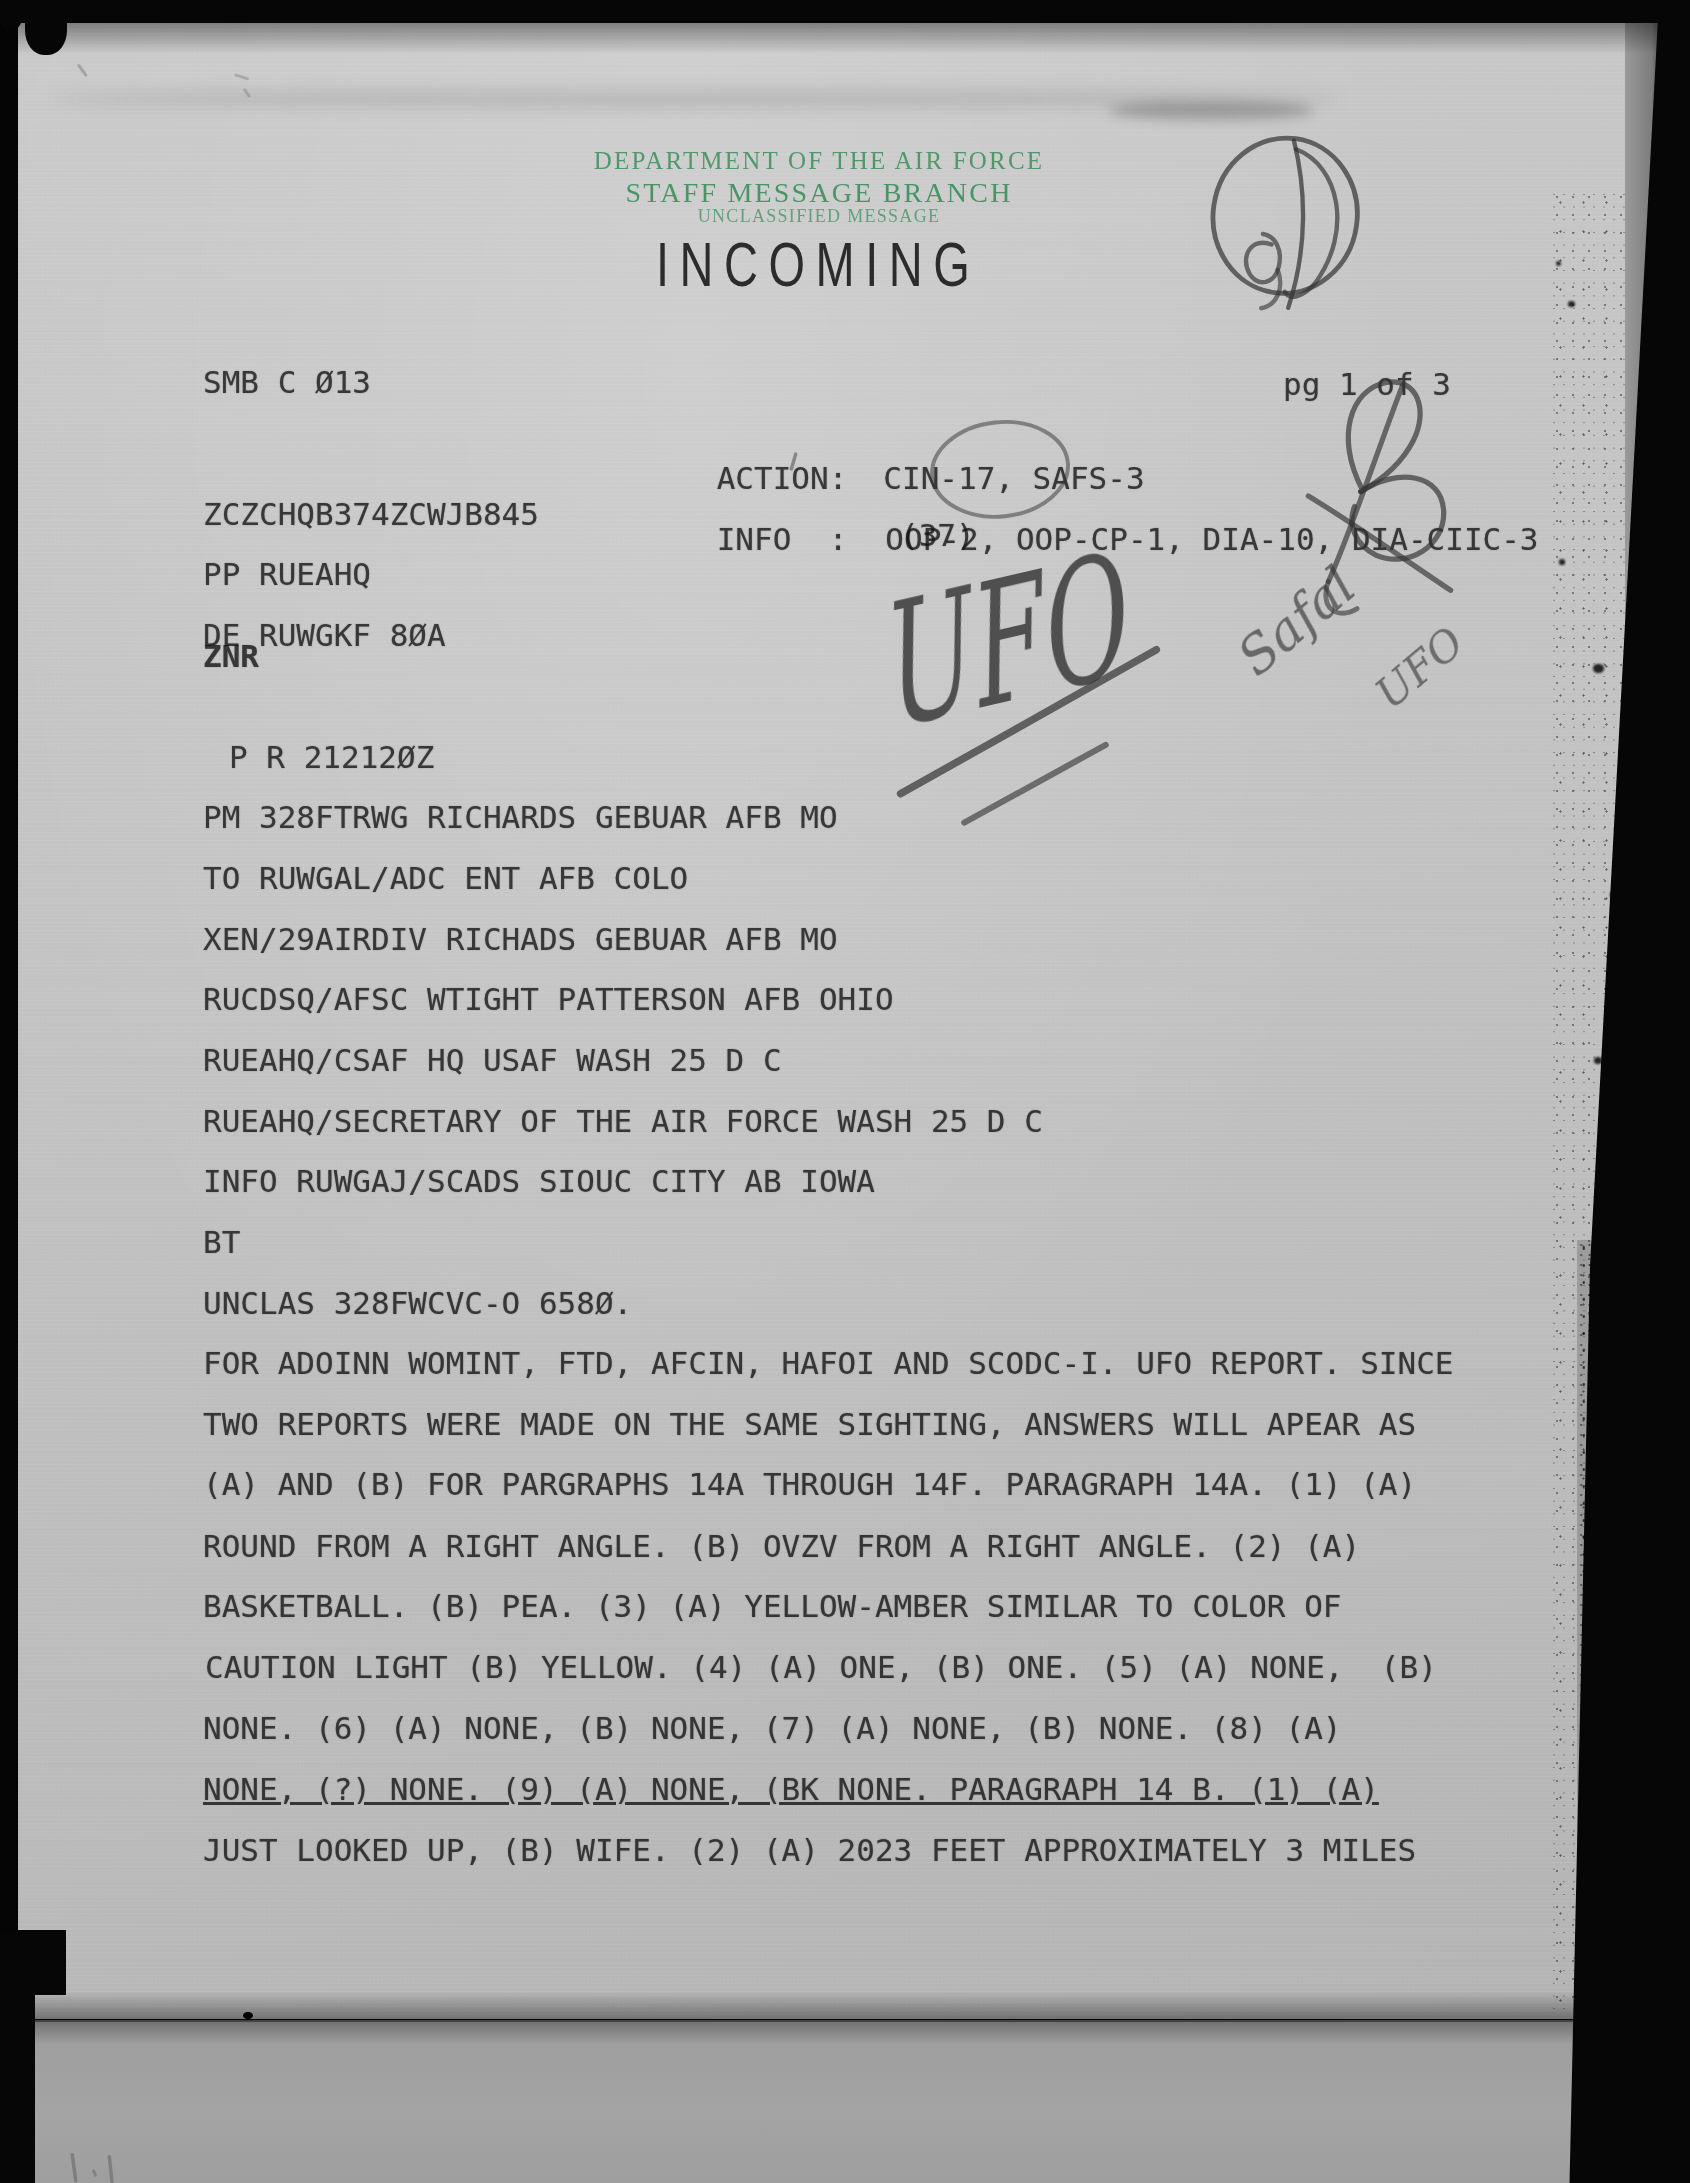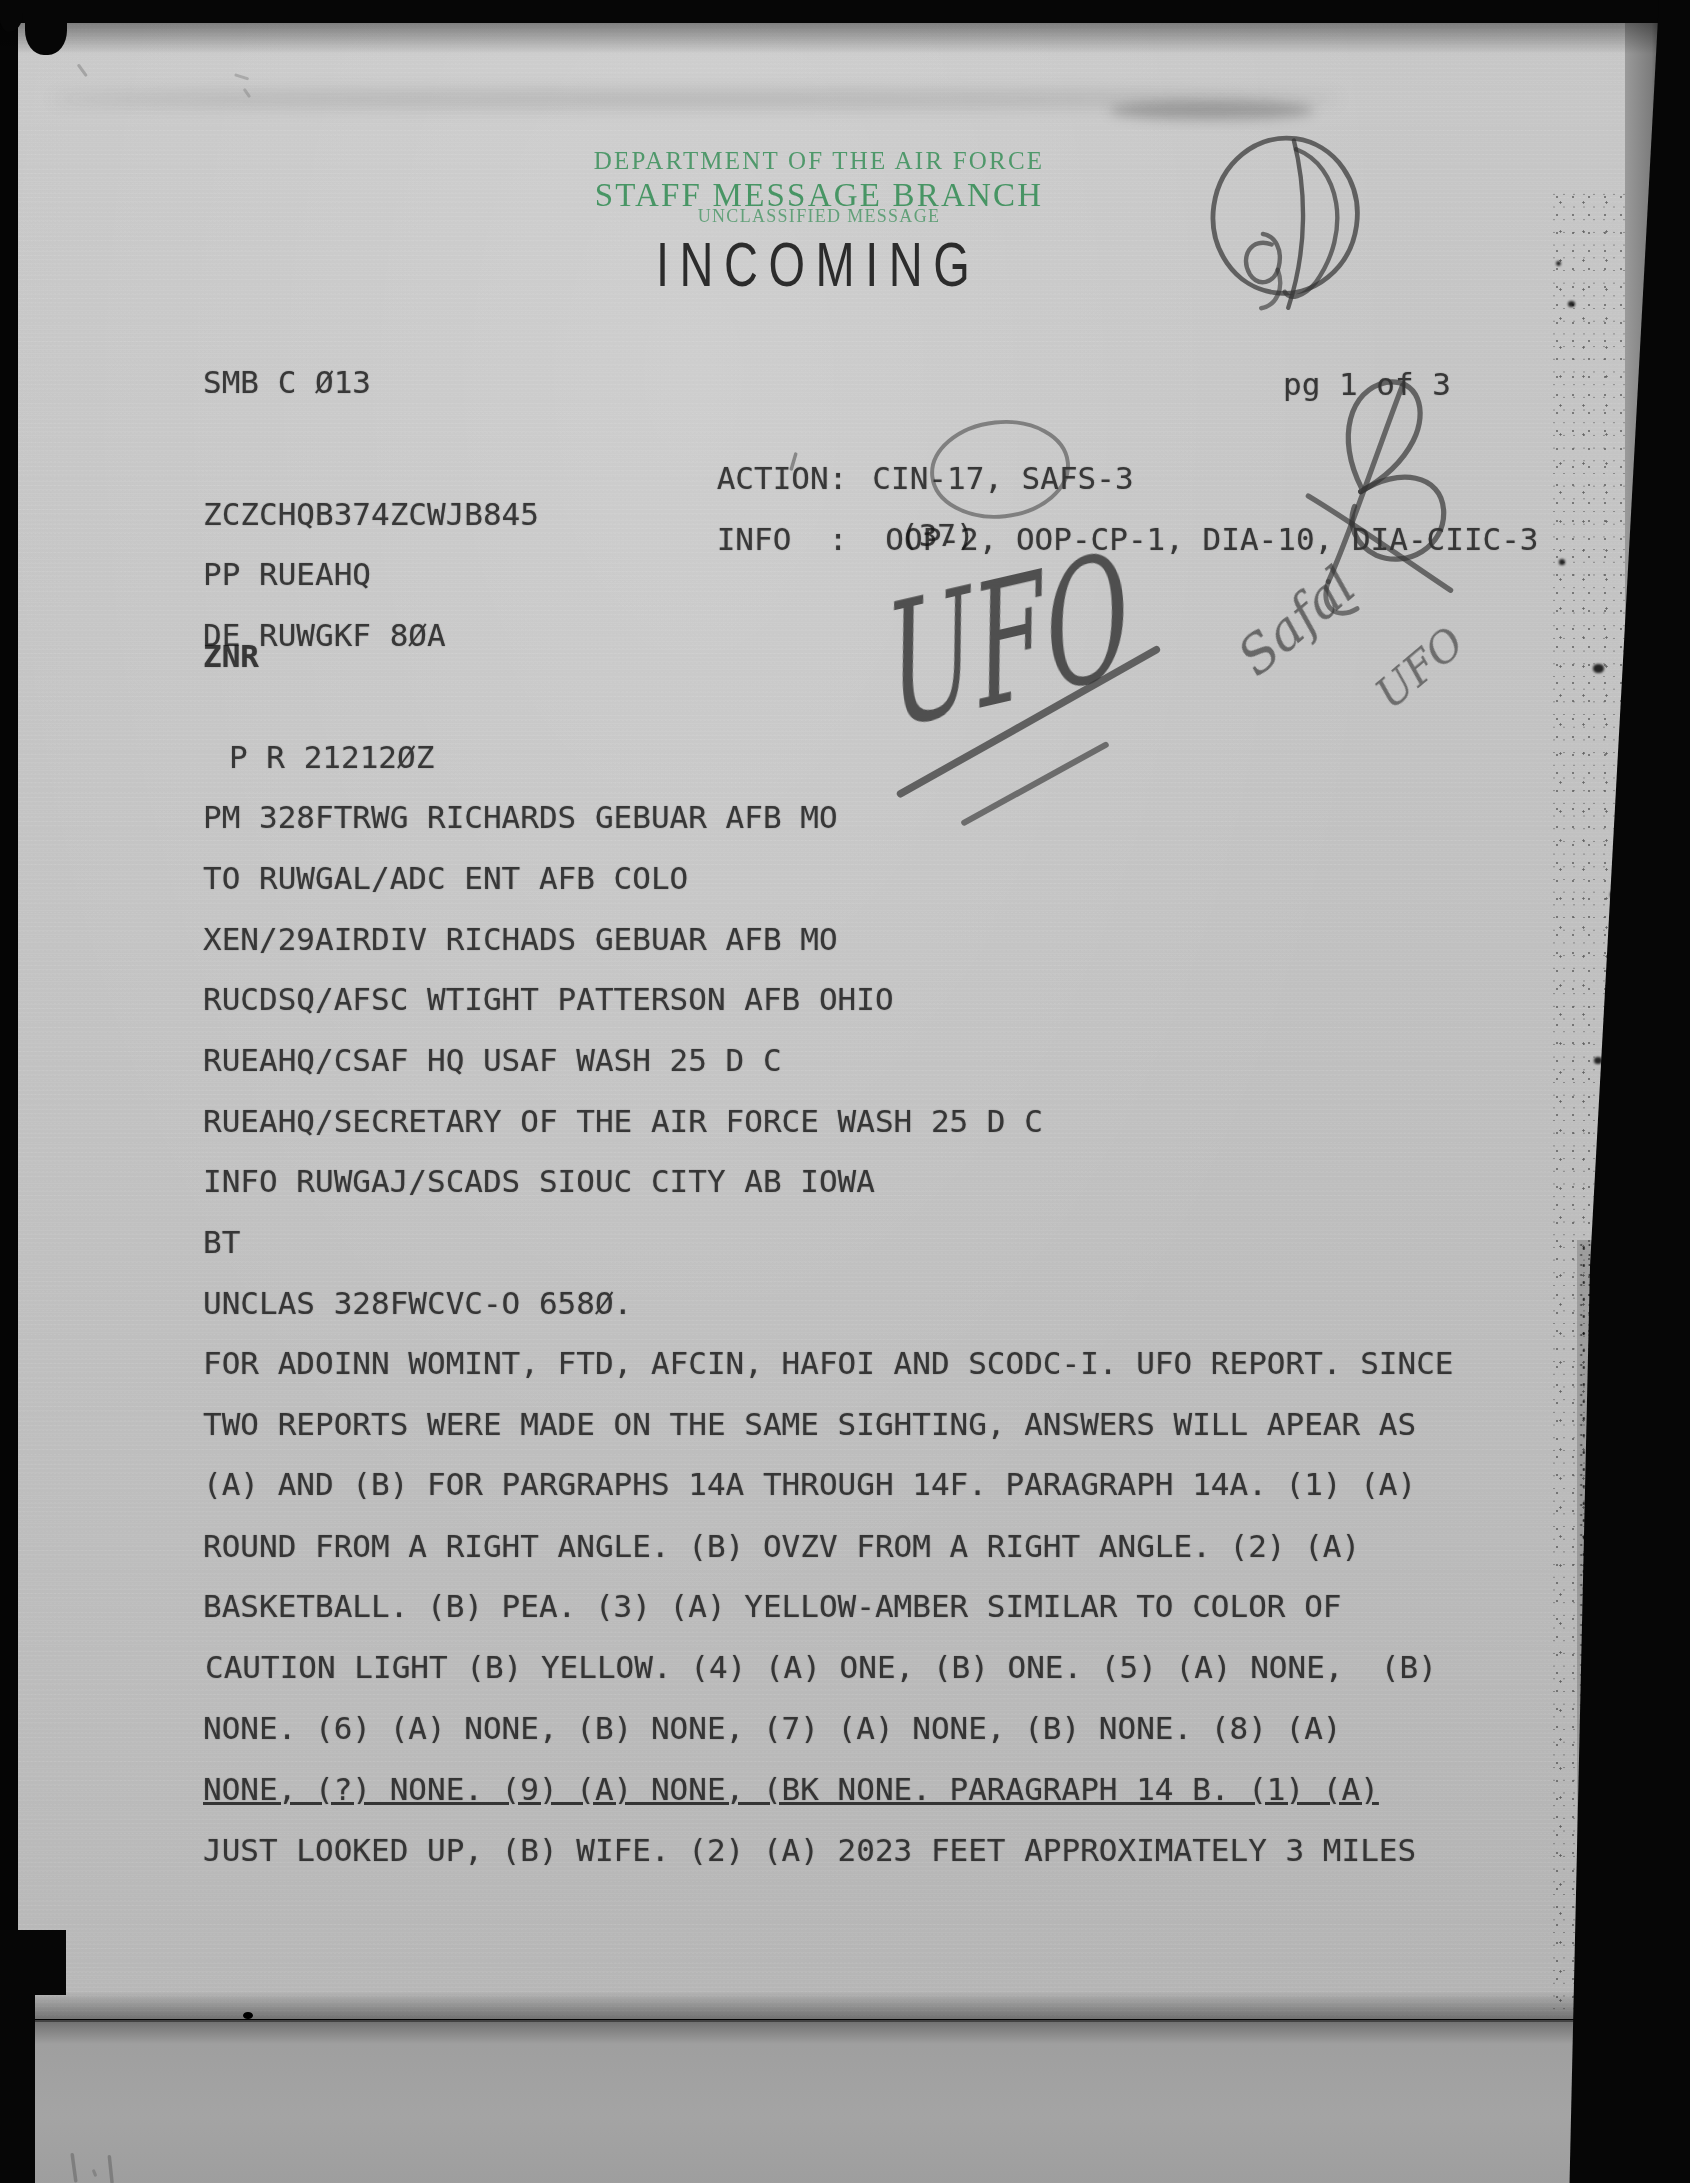--- a/index.html
+++ b/index.html
@@ -50,26 +50,26 @@
       background-image:
         radial-gradient(circle, rgba(0,0,0,.9) 0 1px, transparent 1.5px),
         radial-gradient(circle, rgba(0,0,0,.7) 0 0.8px, transparent 1.2px);
       background-size:13.5px 17px,8.3px 10px;filter:blur(0.4px);}
   .spk{position:absolute;background:rgba(8,8,8,.85);border-radius:46%;filter:blur(0.9px);z-index:5;}
   
   .typed{position:absolute;font:31px/1.05 "DejaVu Sans Mono",monospace;color:#141414;opacity:.8;
          white-space:pre;text-shadow:0 0 1.3px rgba(25,25,25,.55);filter:blur(0.2px);z-index:3;}
   .rt-label{display:inline-block;}
   .rt-val-a{display:inline-block;margin-left:38px;}
-  .rt-val-b{display:inline-block;margin-left:25px;}
+  .rt-val-b{display:inline-block;margin-left:36px;}
   
   .stamp{position:absolute;left:546px;width:546px;text-align:center;z-index:3;
          font-family:Liberation Serif, serif;color:#15803d;filter:blur(0.3px);white-space:pre;}
   #stamp1{top:147px;font-size:25px;letter-spacing:2.2px;opacity:.68;}
-  #stamp2{top:177px;font-size:33px;letter-spacing:2.2px;opacity:.72;}
+  #stamp2{top:177px;font-size:28px;letter-spacing:2.2px;opacity:.72;}
   #stamp3{top:206px;font-size:18px;letter-spacing:1.3px;opacity:.58;}
   #incoming{position:absolute;left:656px;top:228px;z-index:3;font-family:"Liberation Sans",sans-serif;
             font-size:47px;letter-spacing:10.5px;color:#101010;opacity:.85;white-space:pre;
             transform:scaleY(1.32);transform-origin:top left;filter:blur(0.3px);}
   
   .hand{position:absolute;z-index:4;font-family:"DejaVu Serif",serif;font-style:italic;color:rgba(45,45,45,.78);}
   #hw-ufo{left:880px;top:585px;font-size:131px;line-height:1;
           transform:rotate(-13deg) skewX(-7deg) scale(.8,1.28);transform-origin:top left;filter:blur(0.5px);}
   #hw-saf1{left:1226px;top:641px;font-size:52px;transform:rotate(-40deg);transform-origin:top left;
            filter:blur(0.3px);color:rgba(55,55,55,.66);}

